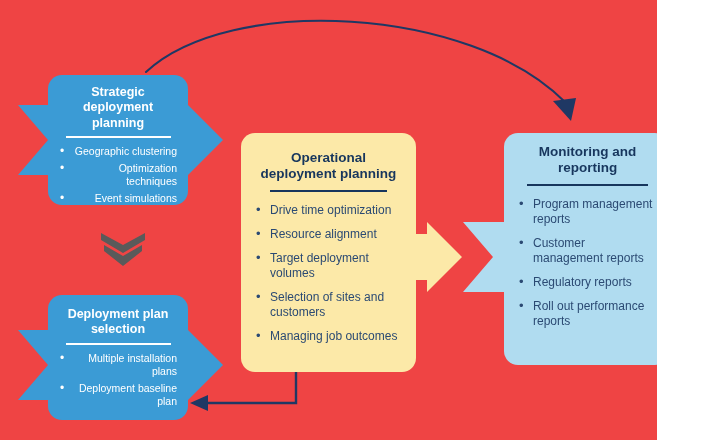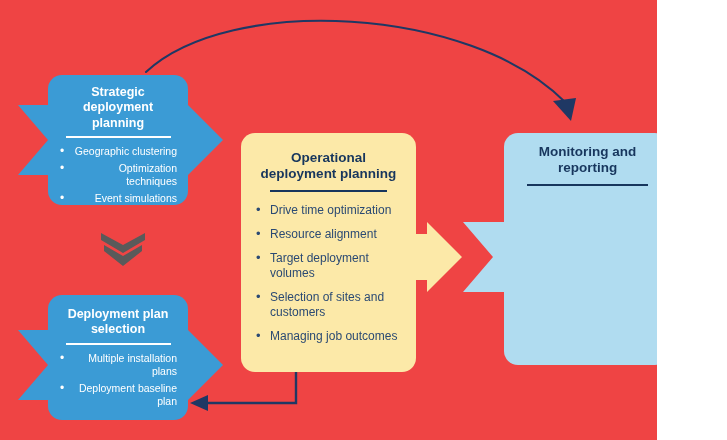--- a/index.html
+++ b/index.html
@@ -184,15 +184,21 @@
       <li>Resource alignment</li>
       <li>Target deployment volumes</li>
       <li>Selection of sites and customers</li>
       <li>Managing job outcomes</li>
     </ul>
   </div>
 
   <div class="card card-lblue" style="left:504px; top:133px; width:165px; height:232px; padding:11px 12px 10px 14px;">
     <div class="card-title">Monitoring and reporting</div>
     <hr class="divider" style="width:121px; margin-top:7px; margin-bottom:11px;">
+    <ul class="bullets">
+      <li>Program management reports</li>
+      <li>Customer management reports</li>
+      <li>Regulatory reports</li>
+      <li>Roll out performance reports</li>
+    </ul>
   </div>
 
 </div>
 
 </body></html>

